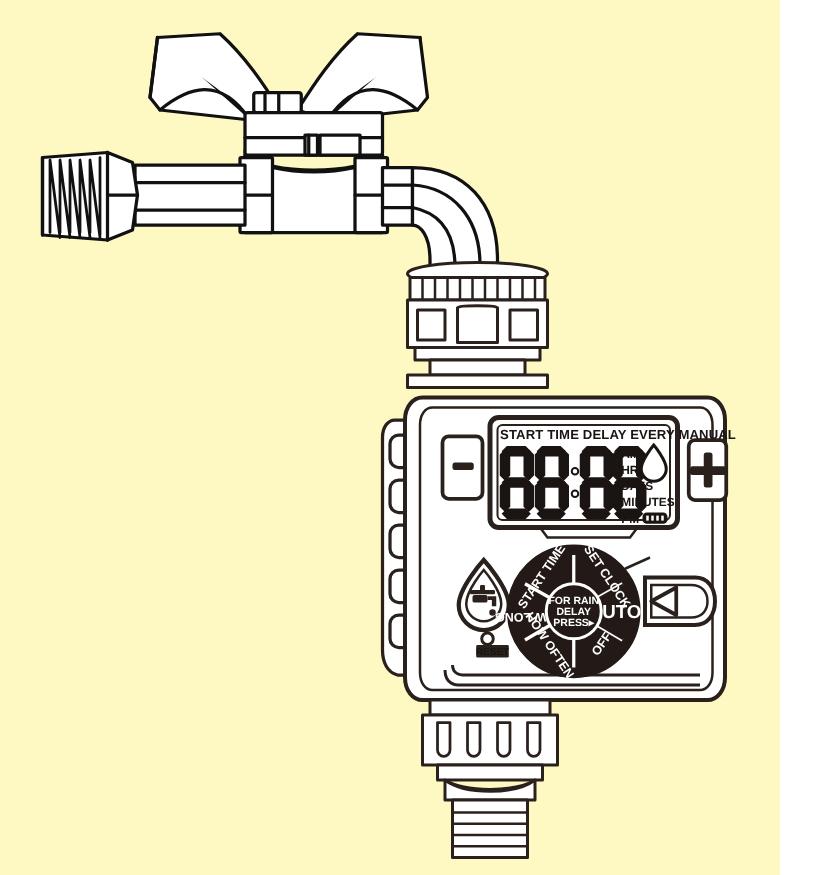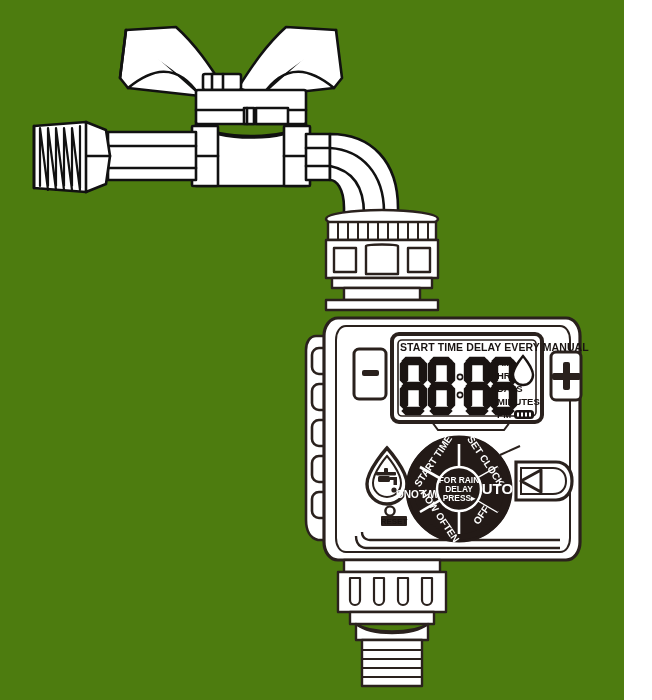--- a/index.html
+++ b/index.html
@@ -10,21 +10,21 @@
   body {
     width: 652px;
     height: 700px;
     font-family: "Liberation Sans", sans-serif;
     overflow: hidden;
   }
   #stage {
     position: relative;
     width: 624px;
     height: 700px;
-    background: #4d7c0f;
+    background: #fef9c3;
   }
   #art {
     position: absolute;
     left: 0;
     top: 0;
   }
   .lbl {
     font-family: "Liberation Sans", sans-serif;
     font-weight: bold;
     fill: #1a1412;

